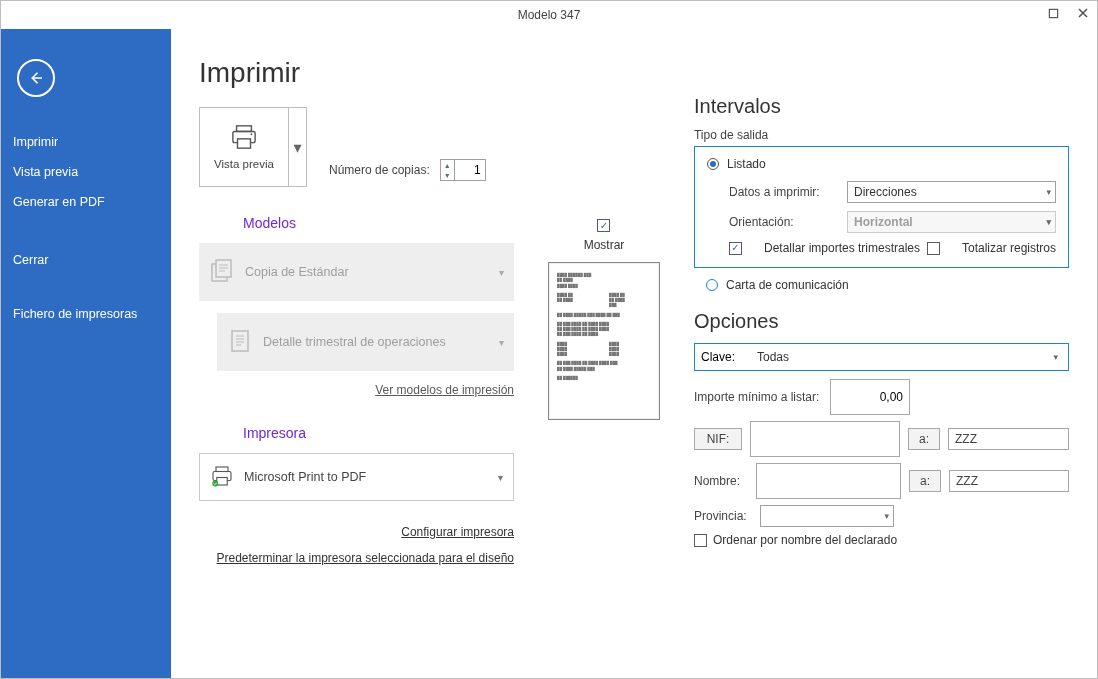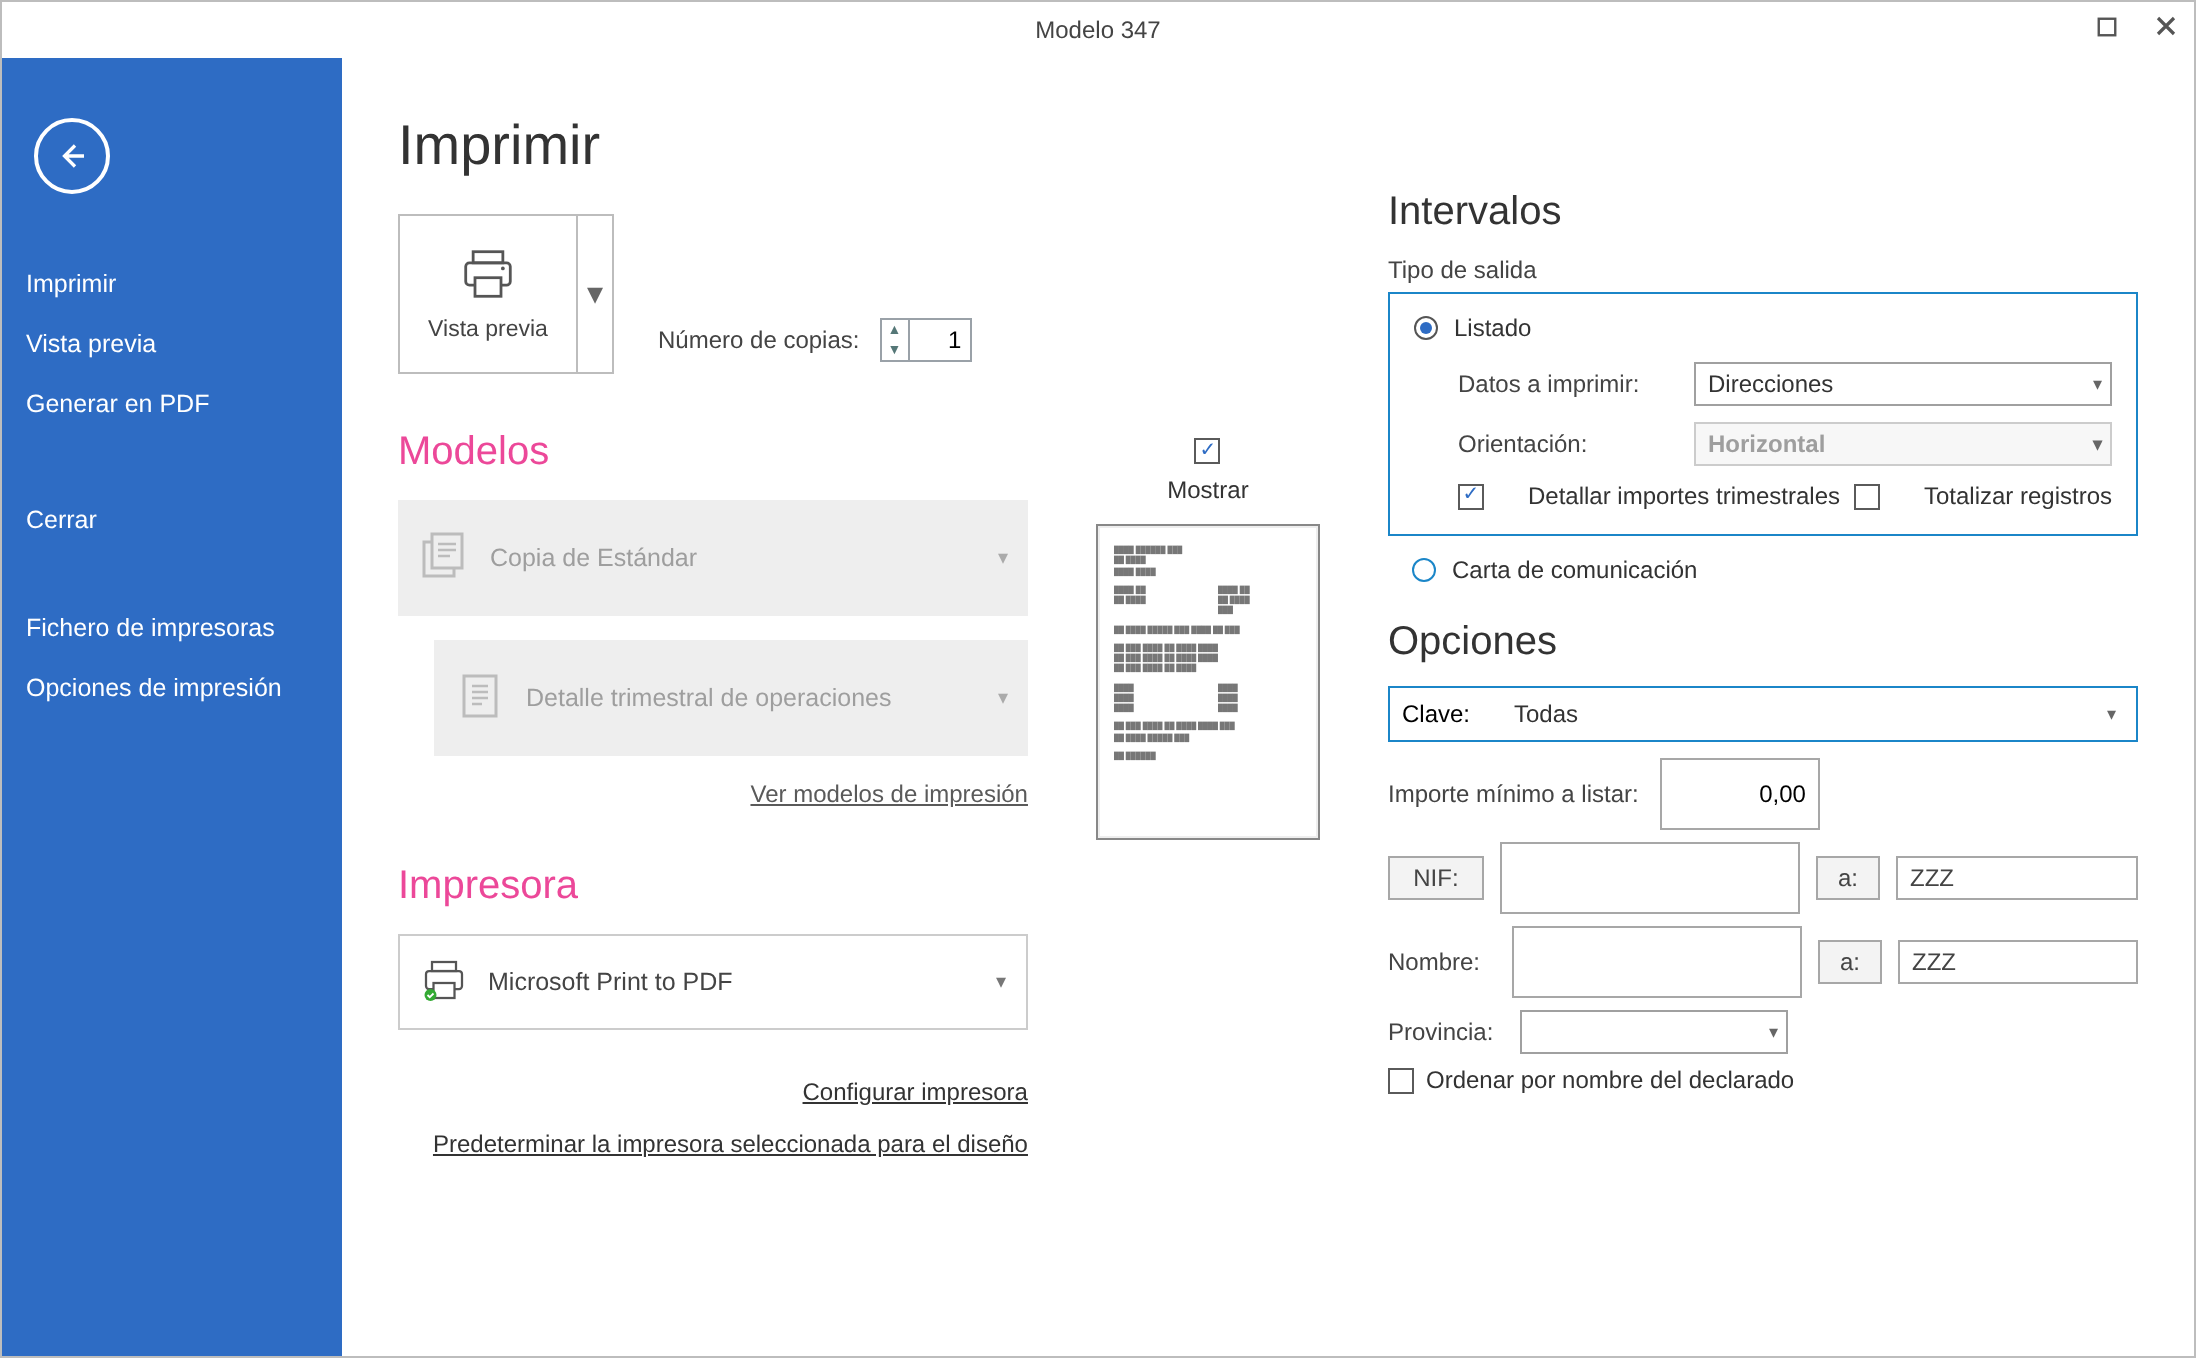--- a/index.html
+++ b/index.html
@@ -24,21 +24,21 @@
   .preview-drop { width:18px; border-left:1px solid #bdbdbd; display:flex; align-items:center; justify-content:center; color:#666; }
   .copies { display:flex; align-items:center; gap:10px; font-size:12px; color:#444; padding-bottom:6px; }
   .spinner { display:flex; align-items:center; border:1px solid #9aa1a8; height:22px; }
   .spinner .arrows { width:14px; border-right:1px solid #9aa1a8; height:100%; display:flex; flex-direction:column; }
   .spinner .arrows div { flex:1; display:flex; align-items:center; justify-content:center; font-size:7px; color:#577; }
   .spinner input { border:none; width:30px; text-align:right; font-size:12px; padding-right:4px; outline:none; }
   .columns { display:flex; gap:34px; }
   .colL { width:342px; }
   .colM { width:120px; }
   .colR { flex:1; }
-  .sec-head { font-size:20px; font-weight:400; color:#ec4899; margin-bottom:12px; }
+  .sec-head { font-size:14px; font-weight:400; color:#6d28d9; margin-bottom:12px;margin-left:44px; }
   .model-item { background:#eeeeee; height:58px; display:flex; align-items:center; padding:0 10px; gap:10px; color:#9e9e9e; font-size:12.5px; position:relative; margin-bottom:12px; }
   .model-item svg { width:26px; height:26px; }
   .model-item .caret { position:absolute; right:10px; color:#aaa; font-size:10px; }
   .model-link { text-align:right; font-size:12px; color:#5a5a5a; text-decoration:underline; margin-top:2px; }
   .mostrar { display:flex; align-items:center; gap:6px; font-size:12px; color:#333; margin-bottom:10px; margin-top:4px;flex-direction:column; }
   .cb { width:13px; height:13px; border:1px solid #5a5a5a; display:inline-flex; align-items:center; justify-content:center; font-size:10px; color:#2e6cc4; line-height:1; }
   .cb.checked::after { content:"✓"; }
   .doc-thumb { width:112px; height:158px; border:1px solid #888; background:#fff; padding:10px 8px; font-size:3.5px; color:#777; line-height:1.5; box-shadow:inset 0 0 0 1px #eee; }
   .doc-thumb .para { margin-bottom:4px; }
   .doc-thumb .cols { display:flex; gap:10px; margin:4px 0; }
@@ -99,21 +99,20 @@
             <path d="M14 5 L7 12 L14 19 M7 12 H20"></path>
           </svg>
       </div>
       <div class="side-item">Imprimir</div>
       <div class="side-item">Vista previa</div>
       <div class="side-item">Generar en PDF</div>
       <div class="side-gap-lg"></div>
       <div class="side-item">Cerrar</div>
       <div class="side-gap-sm"></div>
       <div class="side-item">Fichero de impresoras</div>
-      <div class="side-item">Opciones de impresión</div>
     </div>
 
     <div class="main">
       <h1 class="page-title">Imprimir</h1>
 
       <div class="row1">
         <div class="preview-btn">
           <div class="preview-main">
             <span>
               <svg viewBox="0 0 32 28">

